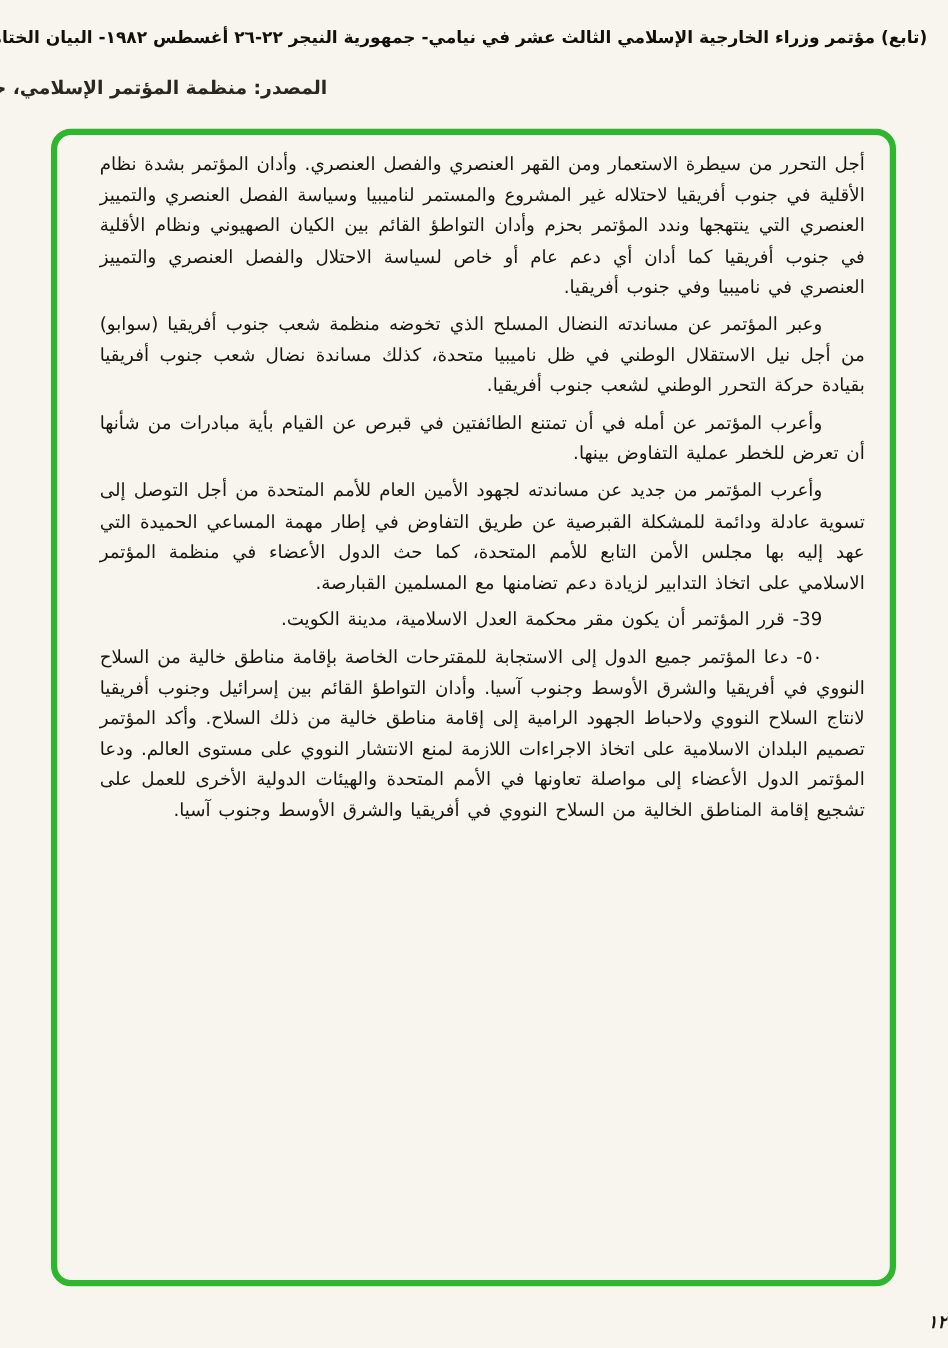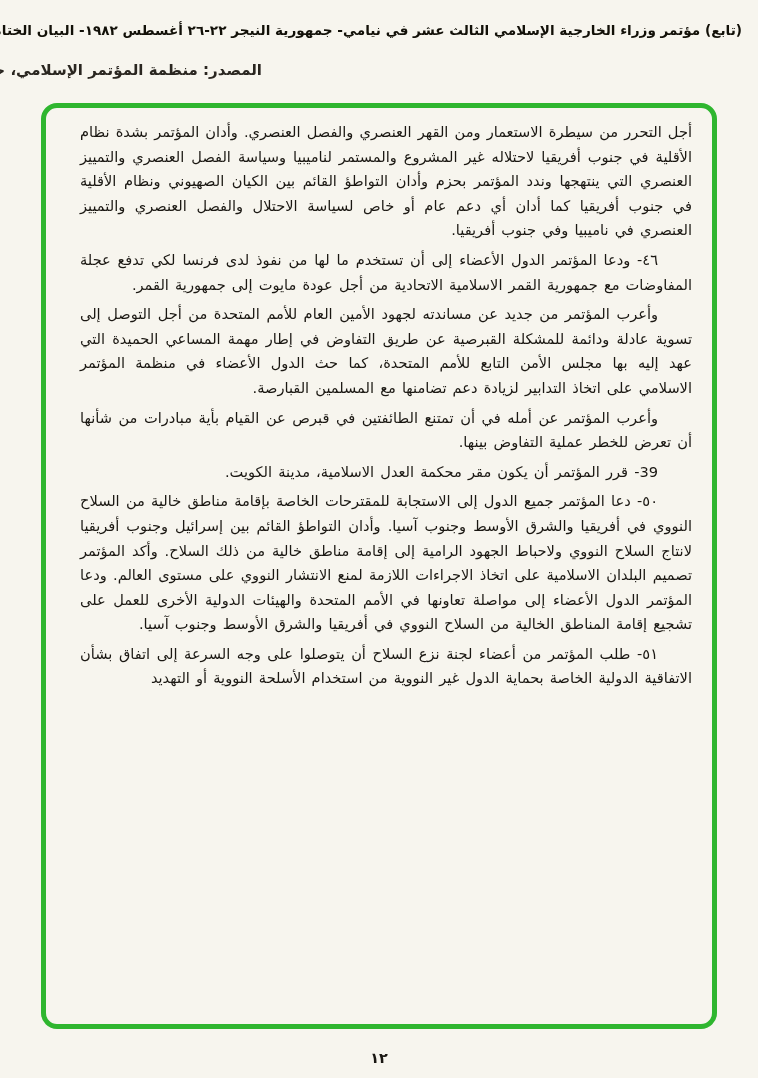--- a/index.html
+++ b/index.html
@@ -48,38 +48,37 @@
     text-indent: 34px;
     word-spacing: 1.5px;
     color: #1a1712;
   }
   .para.noindent { text-indent: 0; }
   .page-footer {
     position: absolute;
     bottom: 12px;
     left: 0;
     right: 0;
-    text-align: center;
     font-size: 14.5px;
     font-weight: bold;
     letter-spacing: 4px;
     color: #1a1712;
+    font-style: italic;
   }
 </style>
 </head>
 <body>
 
 <div class="page-header">
   <div class="header-title">(تابع) مؤتمر وزراء الخارجية الإسلامي الثالث عشر في نيامي- جمهورية النيجر ٢٢-٢٦ أغسطس ١٩٨٢- البيان الختامي</div>
   <div class="header-source">المصدر: منظمة المؤتمر الإسلامي، جدة</div>
 </div>
 
 <div class="content-box">
   <p class="para noindent">أجل التحرر من سيطرة الاستعمار ومن القهر العنصري والفصل العنصري. وأدان المؤتمر بشدة نظام الأقلية في جنوب أفريقيا لاحتلاله غير المشروع والمستمر لناميبيا وسياسة الفصل العنصري والتمييز العنصري التي ينتهجها وندد المؤتمر بحزم وأدان التواطؤ القائم بين الكيان الصهيوني ونظام الأقلية في جنوب أفريقيا كما أدان أي دعم عام أو خاص لسياسة الاحتلال والفصل العنصري والتمييز العنصري في ناميبيا وفي جنوب أفريقيا.</p>
-  <p class="para">٤٦- ودعا المؤتمر الدول الأعضاء إلى أن تستخدم ما لها من نفوذ لدى فرنسا لكي تدفع عجلة المفاوضات مع جمهورية القمر الاسلامية الاتحادية من أجل عودة مايوت إلى جمهورية القمر.</p>
+  <p class="para">وعبر المؤتمر عن مساندته النضال المسلح الذي تخوضه منظمة شعب جنوب أفريقيا (سوابو) من أجل نيل الاستقلال الوطني في ظل ناميبيا متحدة، كذلك مساندة نضال شعب جنوب أفريقيا بقيادة حركة التحرر الوطني لشعب جنوب أفريقيا.</p>
+  <p class="para">وأعرب المؤتمر عن أمله في أن تمتنع الطائفتين في قبرص عن القيام بأية مبادرات من شأنها أن تعرض للخطر عملية التفاوض بينها.</p>
   <p class="para">وأعرب المؤتمر من جديد عن مساندته لجهود الأمين العام للأمم المتحدة من أجل التوصل إلى تسوية عادلة ودائمة للمشكلة القبرصية عن طريق التفاوض في إطار مهمة المساعي الحميدة التي عهد إليه بها مجلس الأمن التابع للأمم المتحدة، كما حث الدول الأعضاء في منظمة المؤتمر الاسلامي على اتخاذ التدابير لزيادة دعم تضامنها مع المسلمين القبارصة.</p>
-  <p class="para">وأعرب المؤتمر عن أمله في أن تمتنع الطائفتين في قبرص عن القيام بأية مبادرات من شأنها أن تعرض للخطر عملية التفاوض بينها.</p>
   <p class="para">39- قرر المؤتمر أن يكون مقر محكمة العدل الاسلامية، مدينة الكويت.</p>
   <p class="para">٥٠- دعا المؤتمر جميع الدول إلى الاستجابة للمقترحات الخاصة بإقامة مناطق خالية من السلاح النووي في أفريقيا والشرق الأوسط وجنوب آسيا. وأدان التواطؤ القائم بين إسرائيل وجنوب أفريقيا لانتاج السلاح النووي ولاحباط الجهود الرامية إلى إقامة مناطق خالية من ذلك السلاح. وأكد المؤتمر تصميم البلدان الاسلامية على اتخاذ الاجراءات اللازمة لمنع الانتشار النووي على مستوى العالم. ودعا المؤتمر الدول الأعضاء إلى مواصلة تعاونها في الأمم المتحدة والهيئات الدولية الأخرى للعمل على تشجيع إقامة المناطق الخالية من السلاح النووي في أفريقيا والشرق الأوسط وجنوب آسيا.</p>
-  <p class="para">٥١- طلب المؤتمر من أعضاء لجنة نزع السلاح أن يتوصلوا على وجه السرعة إلى اتفاق بشأن الاتفاقية الدولية الخاصة بحماية الدول غير النووية من استخدام الأسلحة النووية أو التهديد</p>
 </div>
 
 <div class="page-footer">١٢</div>
 
 </body></html>

